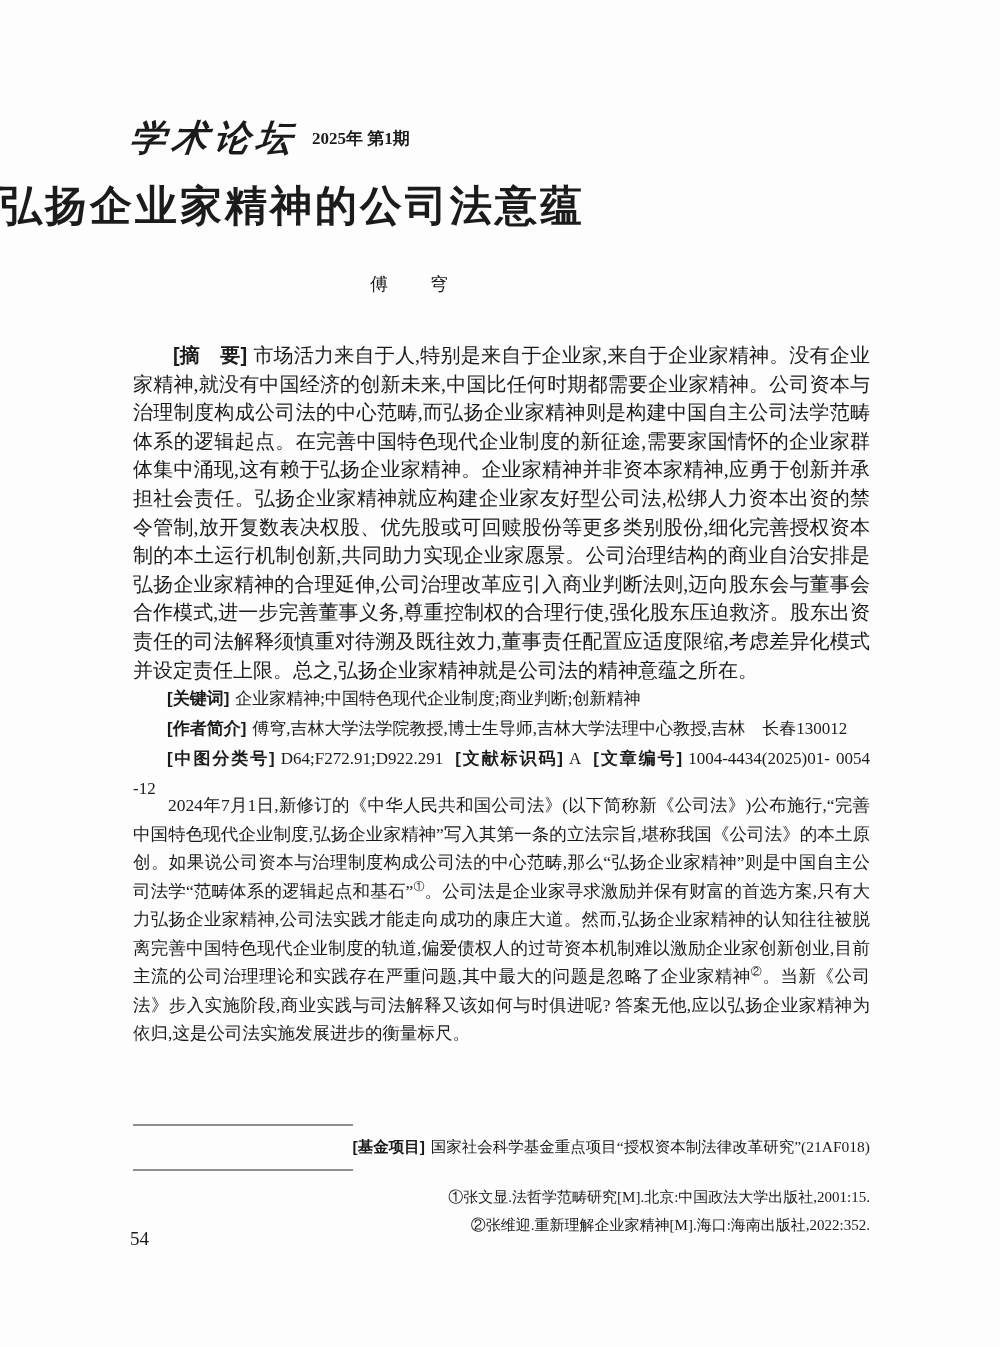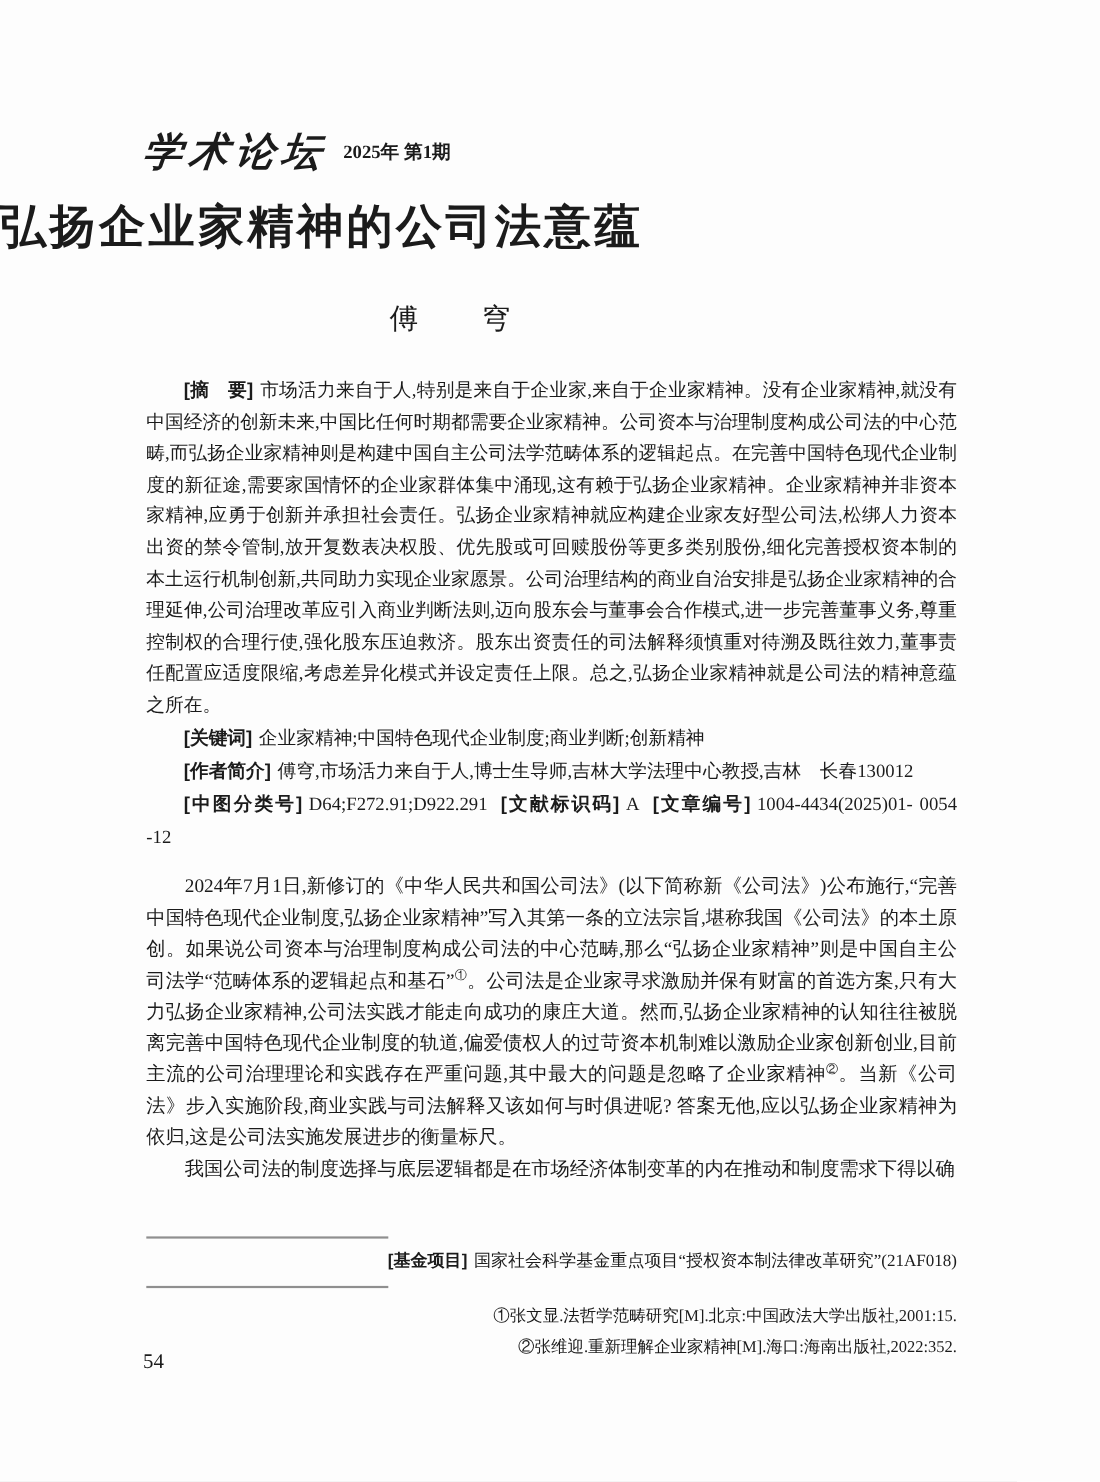--- a/index.html
+++ b/index.html
@@ -34,27 +34,27 @@
 
   
   .title {
     position: absolute; top: 178px; left: 0; width: 1000px;
     margin: 0; 
     font-size: 42px; font-weight: bold; letter-spacing: 3px;
     font-family: "Liberation Serif", serif;
   }
   .author {
     position: absolute; top: 272px; left: 0; width: 820px;
-    text-align: center; font-size: 26px; letter-spacing: 2px;
+    text-align: center; font-size: 18px; letter-spacing: 2px;
   }
 
   
   .frontmatter { position: absolute; top: 341px; left: 133px; width: 737px; }
   .frontmatter p { margin: 0; text-align: justify; }
-  .abstract { font-size: 17px; line-height: 28.6px; text-indent: 2em; }
+  .abstract { font-size: 20px; line-height: 28.6px; text-indent: 2em; }
   .meta { font-size: 17px; line-height: 30px; text-indent: 2em; }
   .label {
     font-family: "Liberation Sans", sans-serif;
     font-weight: bold;
     margin-right: 6px;
   }
   .clc-line .label { margin-left: 4px; }
   .clc-line .label:first-child { margin-left: 0; }
   .clc-line .value { margin-right: 8px; }
 
@@ -92,30 +92,29 @@
 
   <h1 class="title">弘扬企业家精神的公司法意蕴</h1>
 
   <div class="author">傅　　穹</div>
 
   <section class="frontmatter">
     <p class="abstract"><span class="label">[摘　要]</span><span>市场活力来自于人,特别是来自于企业家,来自于企业家精神。没有企业家精神,就没有中国经济的创新未来,中国比任何时期都需要企业家精神。公司资本与治理制度构成公司法的中心范畴,而弘扬企业家精神则是构建中国自主公司法学范畴体系的逻辑起点。在完善中国特色现代企业制度的新征途,需要家国情怀的企业家群体集中涌现,这有赖于弘扬企业家精神。企业家精神并非资本家精神,应勇于创新并承担社会责任。弘扬企业家精神就应构建企业家友好型公司法,松绑人力资本出资的禁令管制,放开复数表决权股、优先股或可回赎股份等更多类别股份,细化完善授权资本制的本土运行机制创新,共同助力实现企业家愿景。公司治理结构的商业自治安排是弘扬企业家精神的合理延伸,公司治理改革应引入商业判断法则,迈向股东会与董事会合作模式,进一步完善董事义务,尊重控制权的合理行使,强化股东压迫救济。股东出资责任的司法解释须慎重对待溯及既往效力,董事责任配置应适度限缩,考虑差异化模式并设定责任上限。总之,弘扬企业家精神就是公司法的精神意蕴之所在。</span></p>
 
     <p class="meta"><span class="label">[关键词]</span><span>企业家精神;中国特色现代企业制度;商业判断;创新精神</span></p>
 
-    <p class="meta"><span class="label">[作者简介]</span><span>傅穹,市场活力来自于人,博士生导师,吉林大学法理中心教授,吉林　长春130012</span></p>
+    <p class="meta"><span class="label">[作者简介]</span><span>傅穹,吉林大学法学院教授,博士生导师,吉林大学法理中心教授,吉林　长春130012</span></p>
 
     <p class="meta clc-line"><span class="label">[中图分类号]</span><span class="value">D64;F272.91;D922.291</span><span class="label">[文献标识码]</span><span class="value">A</span><span class="label">[文章编号]</span><span class="value">1004-4434(2025)01- 0054 -12</span></p>
   </section>
 
   <section class="bodytext">
     <p><span>2024年7月1日,新修订的《中华人民共和国公司法》(以下简称新《公司法》)公布施行,“完善中国特色现代企业制度,弘扬企业家精神”写入其第一条的立法宗旨,堪称我国《公司法》的本土原创。如果说公司资本与治理制度构成公司法的中心范畴,那么“弘扬企业家精神”则是中国自主公司法学“范畴体系的逻辑起点和基石”</span><span class="sup">①</span><span>。公司法是企业家寻求激励并保有财富的首选方案,只有大力弘扬企业家精神,公司法实践才能走向成功的康庄大道。然而,弘扬企业家精神的认知往往被脱离完善中国特色现代企业制度的轨道,偏爱债权人的过苛资本机制难以激励企业家创新创业,目前主流的公司治理理论和实践存在严重问题,其中最大的问题是忽略了企业家精神</span><span class="sup">②</span><span>。当新《公司法》步入实施阶段,商业实践与司法解释又该如何与时俱进呢? 答案无他,应以弘扬企业家精神为依归,这是公司法实施发展进步的衡量标尺。</span></p>
 
 
-    <p>我国公司法的制度选择与底层逻辑都是在市场经济体制变革的内在推动和制度需求下得以确</p>
   </section>
 
   <footer class="pagefoot">
     <div class="fn-rule"></div>
     <p class="fund"><span class="label">[基金项目]</span><span>国家社会科学基金重点项目“授权资本制法律改革研究”(21AF018)</span></p>
     <div class="fn-rule"></div>
     <div class="footnotes">
       <p class="footnote">①张文显.法哲学范畴研究[M].北京:中国政法大学出版社,2001:15.</p>
       <p class="footnote">②张维迎.重新理解企业家精神[M].海口:海南出版社,2022:352.</p>
     </div>

